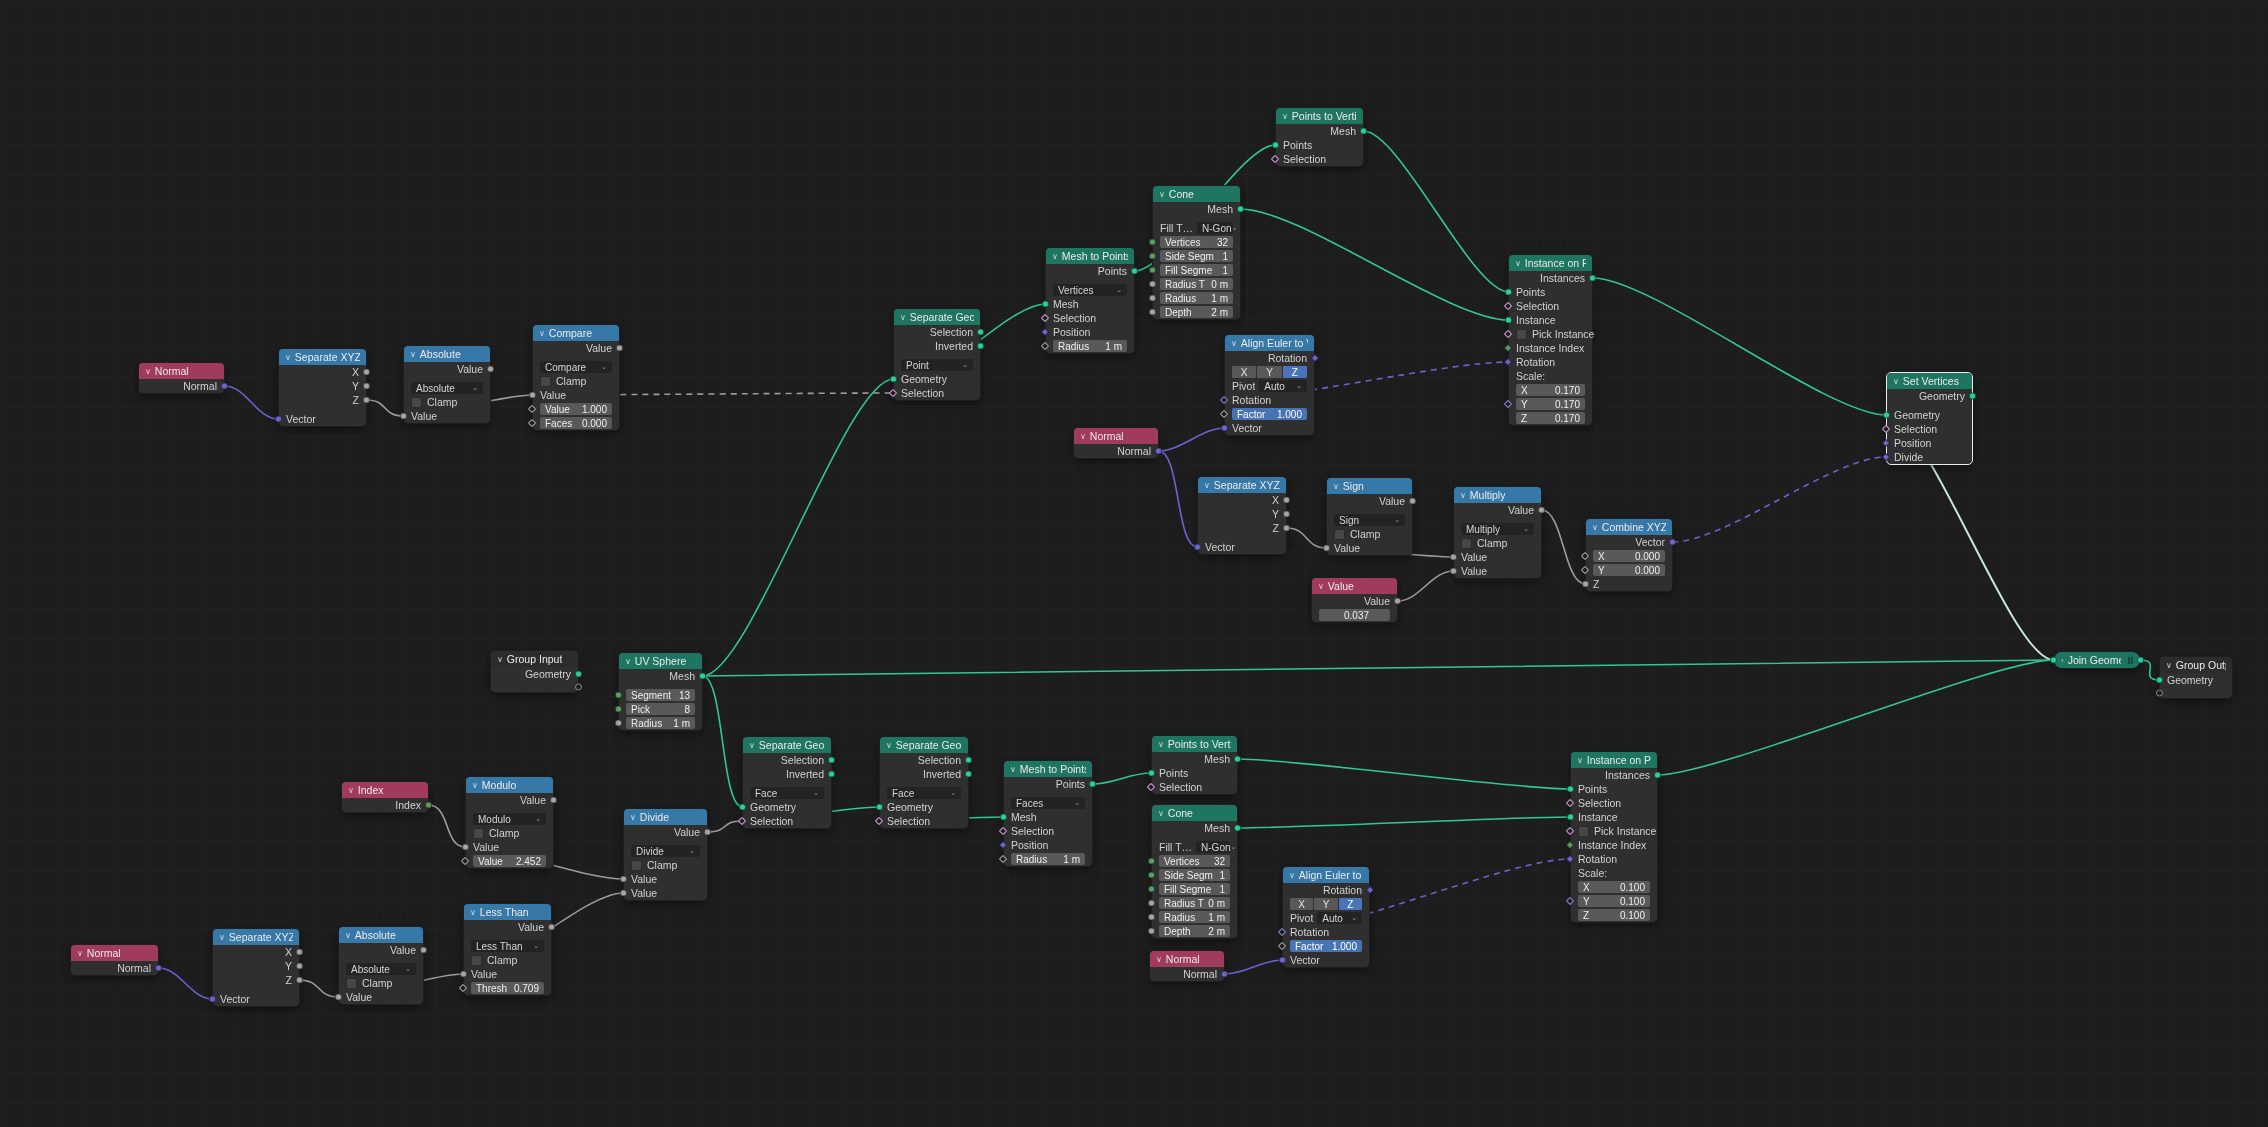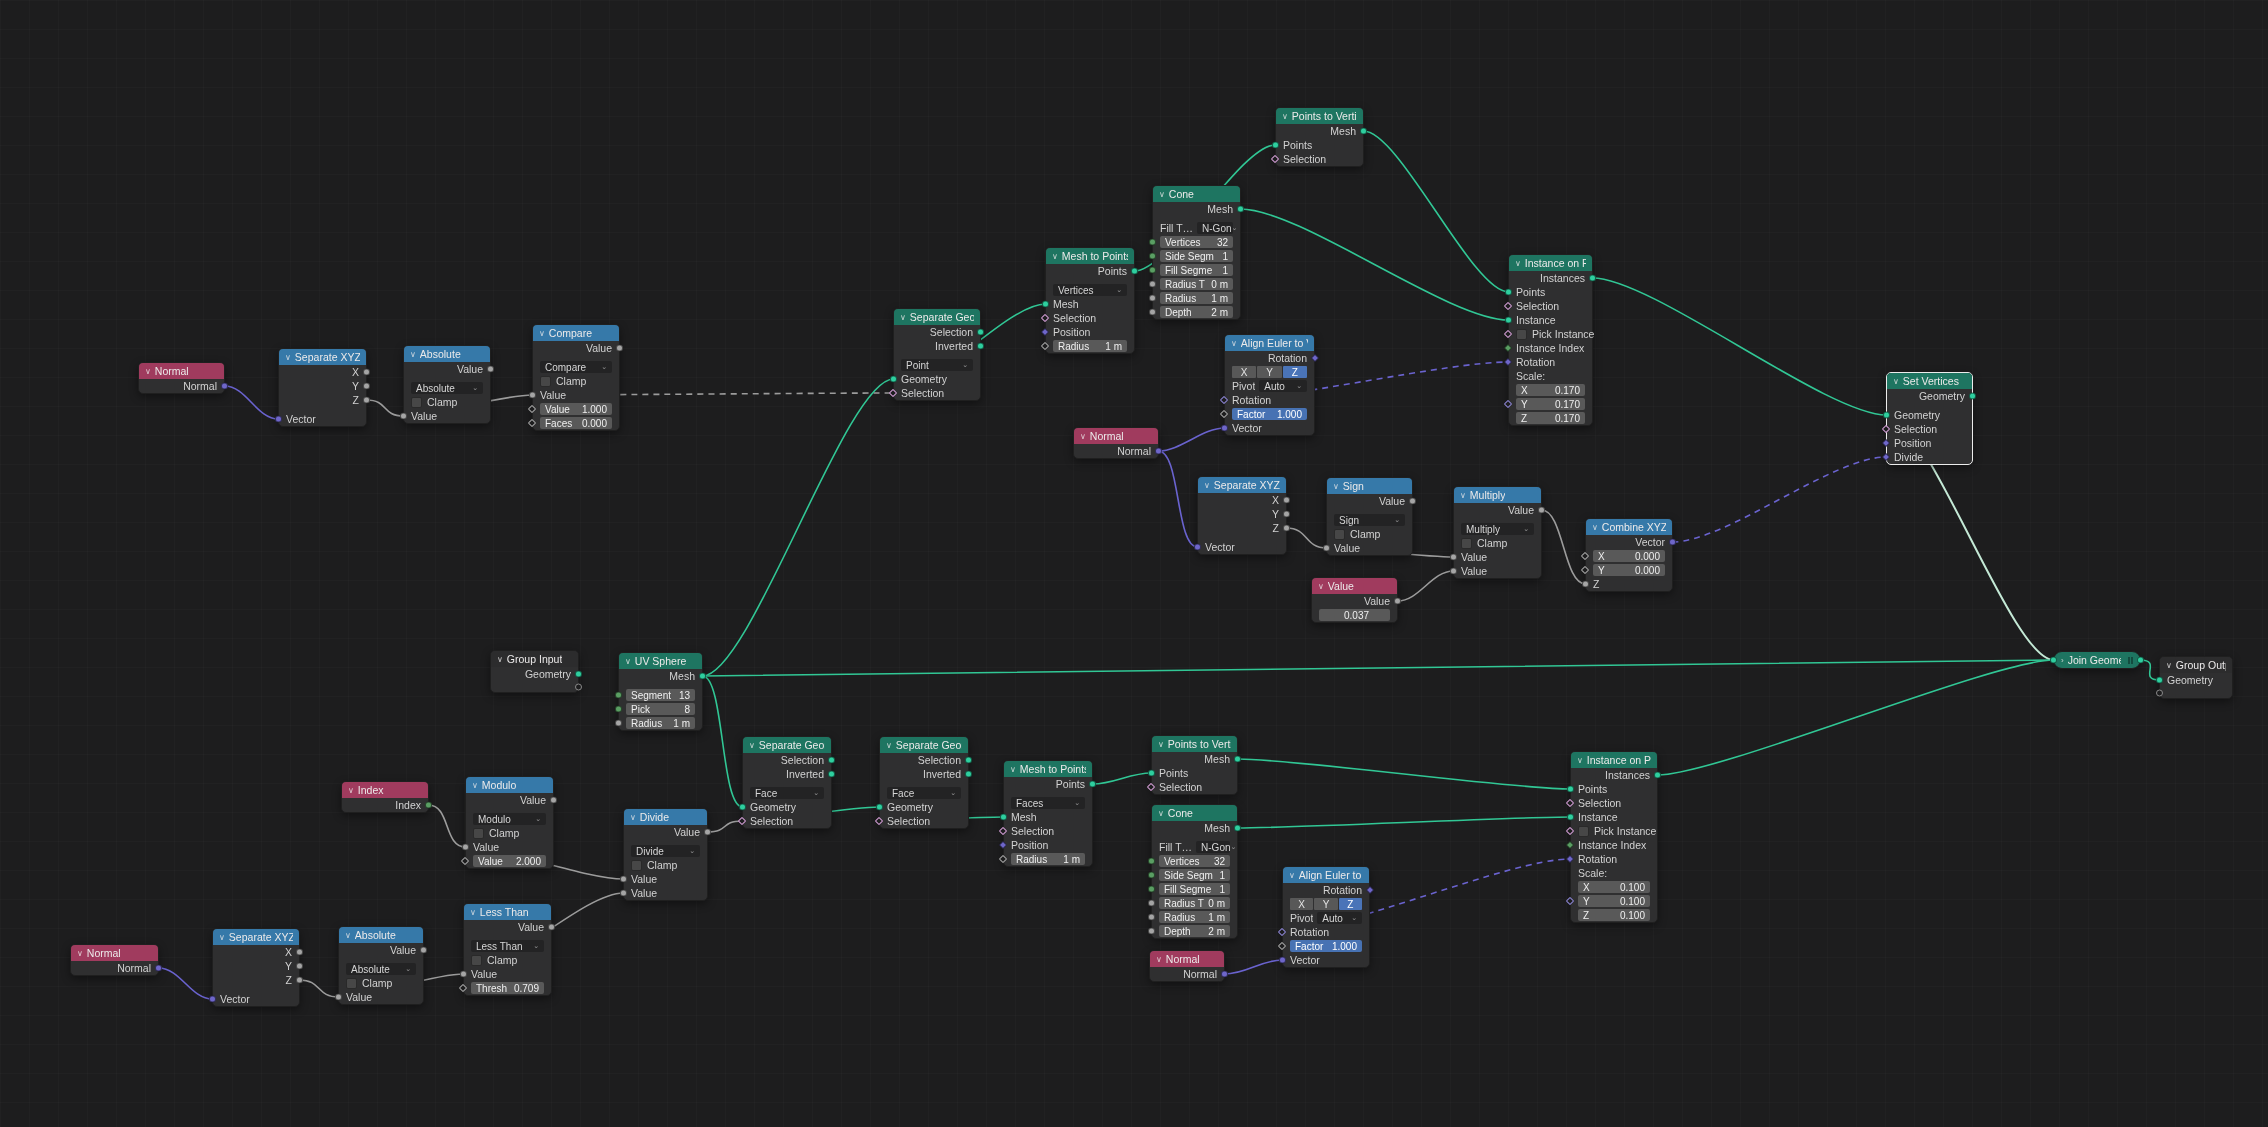--- a/index.html
+++ b/index.html
@@ -686,21 +686,21 @@
         <span>Clamp</span>
       </div>
       <div class="row">
         <span>Value</span>
         <span class="sock l" style="background: rgb(165, 165, 165);"></span>
       </div>
       <div class="row">
         <span class="sock l dia hollow" style="border-color: rgb(165, 165, 165);"></span>
         <div class="fld">
           <span>Value</span>
-          <span class="v">2.000</span>
+          <span class="v">2.452</span>
         </div>
       </div>
     </div>
     <div class="node" style="left: 623px; top: 808px; width: 83px;">
       <div class="hdr cat-converter">
         <span class="chev">∨</span>
         <span class="ttl">Divide</span>
       </div>
       <div class="row out">
         <span>Value</span>

